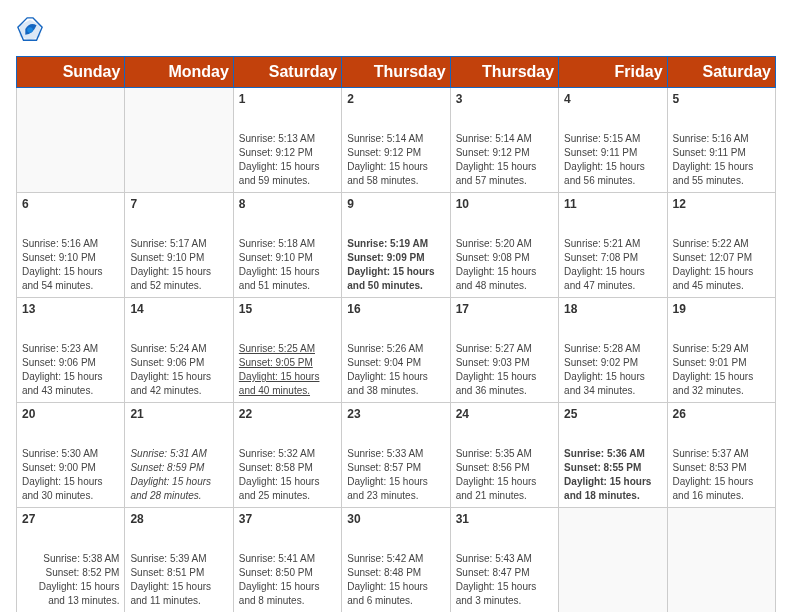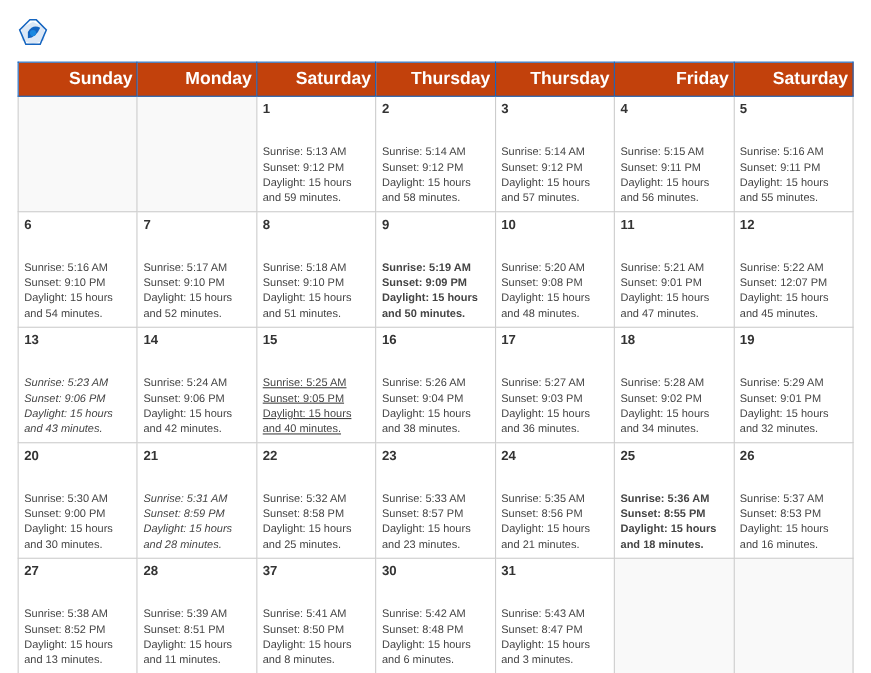--- a/index.html
+++ b/index.html
@@ -190,34 +190,34 @@
         </td>
         <td>
           <span class="day-number">10</span>
           <div class="day-info" style="white-space: pre-line;">Sunrise: 5:20 AM
 Sunset: 9:08 PM
 Daylight: 15 hours and 48 minutes.</div>
         </td>
         <td>
           <span class="day-number">11</span>
           <div class="day-info" style="white-space: pre-line;">Sunrise: 5:21 AM
-Sunset: 9:01 PM
+Sunset: 7:08 PM
 Daylight: 15 hours and 47 minutes.</div>
         </td>
         <td>
           <span class="day-number">12</span>
           <div class="day-info" style="white-space: pre-line;">Sunrise: 5:22 AM
 Sunset: 12:07 PM
 Daylight: 15 hours and 45 minutes.</div>
         </td>
       </tr>
       <tr>
         <td>
           <span class="day-number">13</span>
-          <div class="day-info" style="white-space: pre-line; font-style: italic;">Sunrise: 5:23 AM
+          <div class="day-info" style="white-space: pre-line;">Sunrise: 5:23 AM
 Sunset: 9:06 PM
 Daylight: 15 hours and 43 minutes.</div>
         </td>
         <td>
           <span class="day-number">14</span>
           <div class="day-info" style="white-space: pre-line;">Sunrise: 5:24 AM
 Sunset: 9:06 PM
 Daylight: 15 hours and 42 minutes.</div>
         </td>
         <td>
@@ -291,21 +291,21 @@
         <td>
           <span class="day-number">26</span>
           <div class="day-info" style="white-space: pre-line;">Sunrise: 5:37 AM
 Sunset: 8:53 PM
 Daylight: 15 hours and 16 minutes.</div>
         </td>
       </tr>
       <tr>
         <td>
           <span class="day-number">27</span>
-          <div class="day-info" style="white-space: pre-line;">Sunrise: 5:38 AM
+          <div class="day-info" style="white-space: pre-line; text-align: right;">Sunrise: 5:38 AM
 Sunset: 8:52 PM
 Daylight: 15 hours and 13 minutes.</div>
         </td>
         <td>
           <span class="day-number">28</span>
           <div class="day-info" style="white-space: pre-line;">Sunrise: 5:39 AM
 Sunset: 8:51 PM
 Daylight: 15 hours and 11 minutes.</div>
         </td>
         <td>

